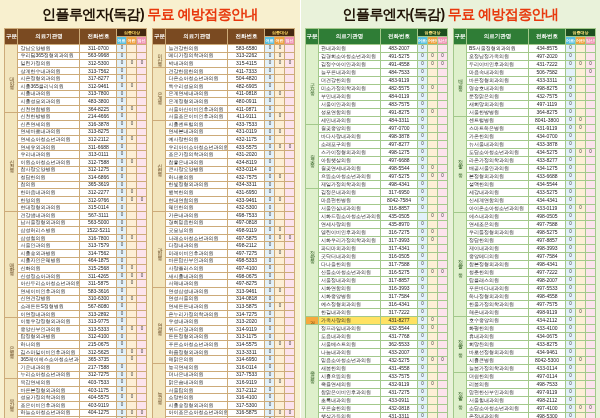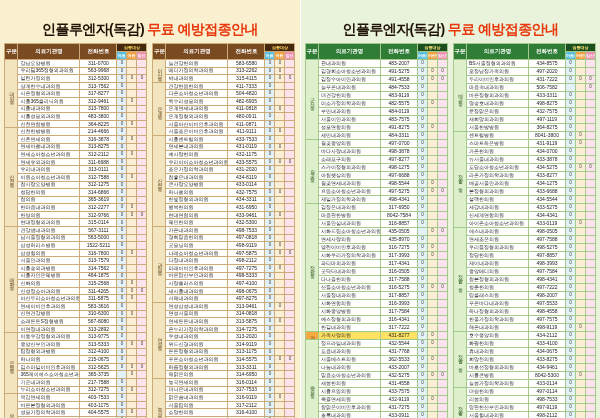--- a/index.html
+++ b/index.html
@@ -1,17 +1,17 @@
 <!DOCTYPE html>
 <html><head>
 <meta charset="utf-8">
 <style>
   html,body{margin:0;padding:0}
   body{width:600px;height:418px;display:flex;overflow:hidden;font-family:"Liberation Sans",sans-serif}
-  .page{width:328px;box-sizing:border-box;padding:18px 4px 2px}
+  .page{width:328px;box-sizing:border-box;padding:3px 4px 2px}
   .page0{background:#f8f0cf}
   .page1{background:#e9f2da;border-left:1px solid #fff}
   .title{text-align:center;font-weight:bold;font-size:14px;letter-spacing:-0.6px;color:#201306;margin:3px 0 4px;white-space:nowrap}
   .title .red{color:#e8380d}
   .tables{display:flex;gap:5px;justify-content:center}
   table{border-collapse:collapse;table-layout:fixed;width:143px}
   th,td{border:0.5px solid;padding:0;overflow:hidden;white-space:nowrap}
   .page0 th,.page0 td{border-color:#cdab79}
   .page1 th,.page1 td{border-color:#a3c98b}
   thead th{color:#fff;font-weight:bold}

